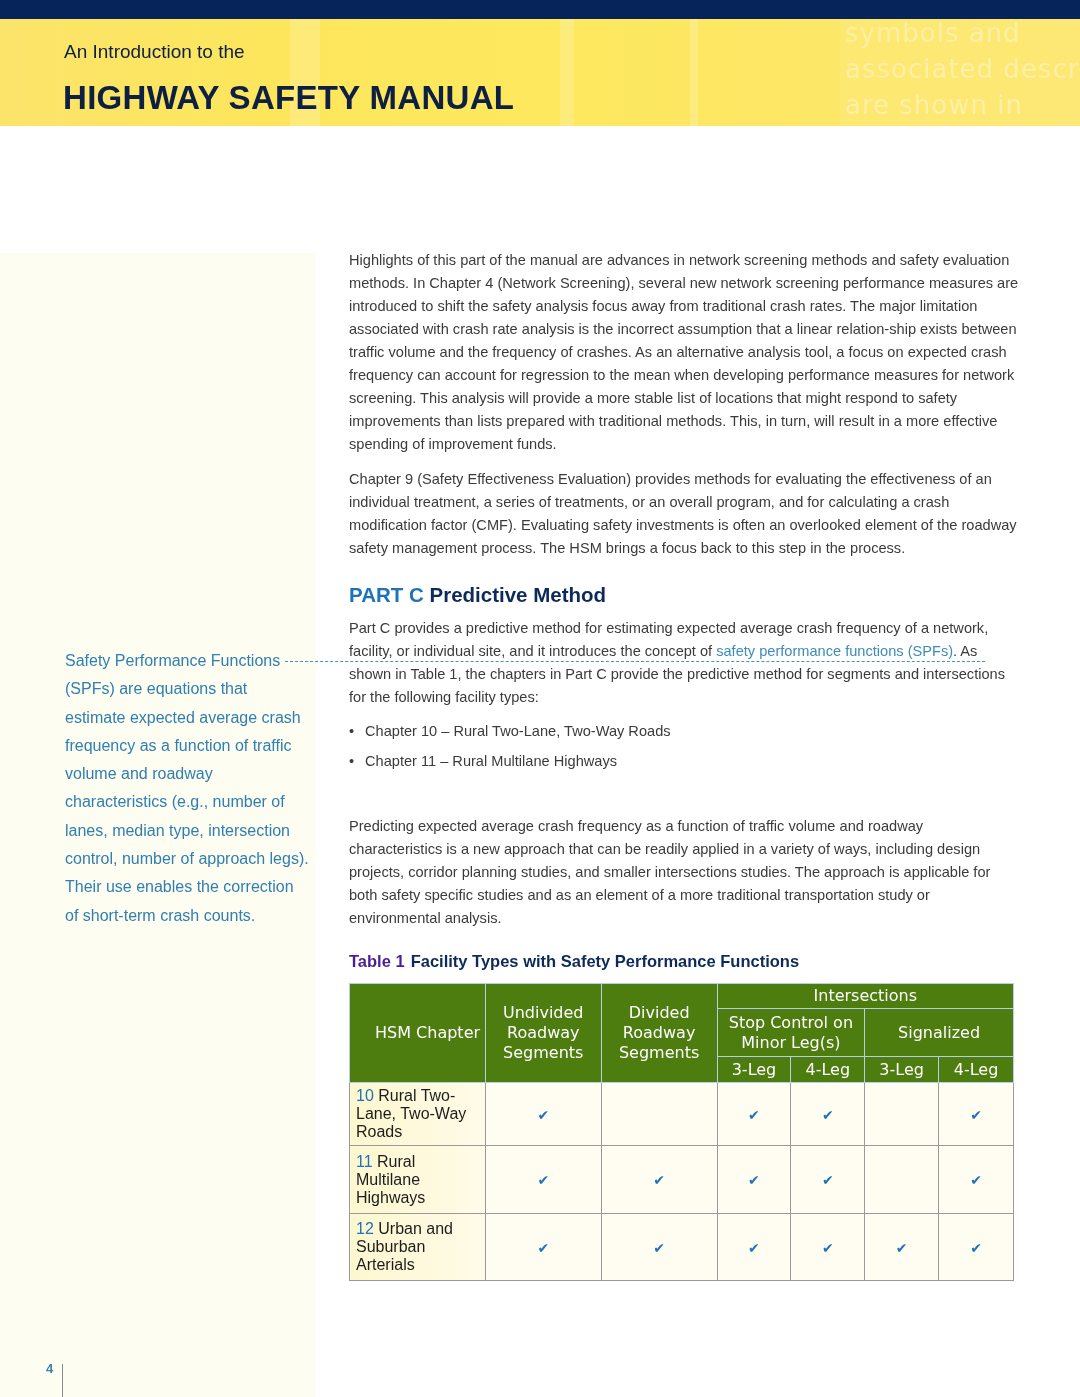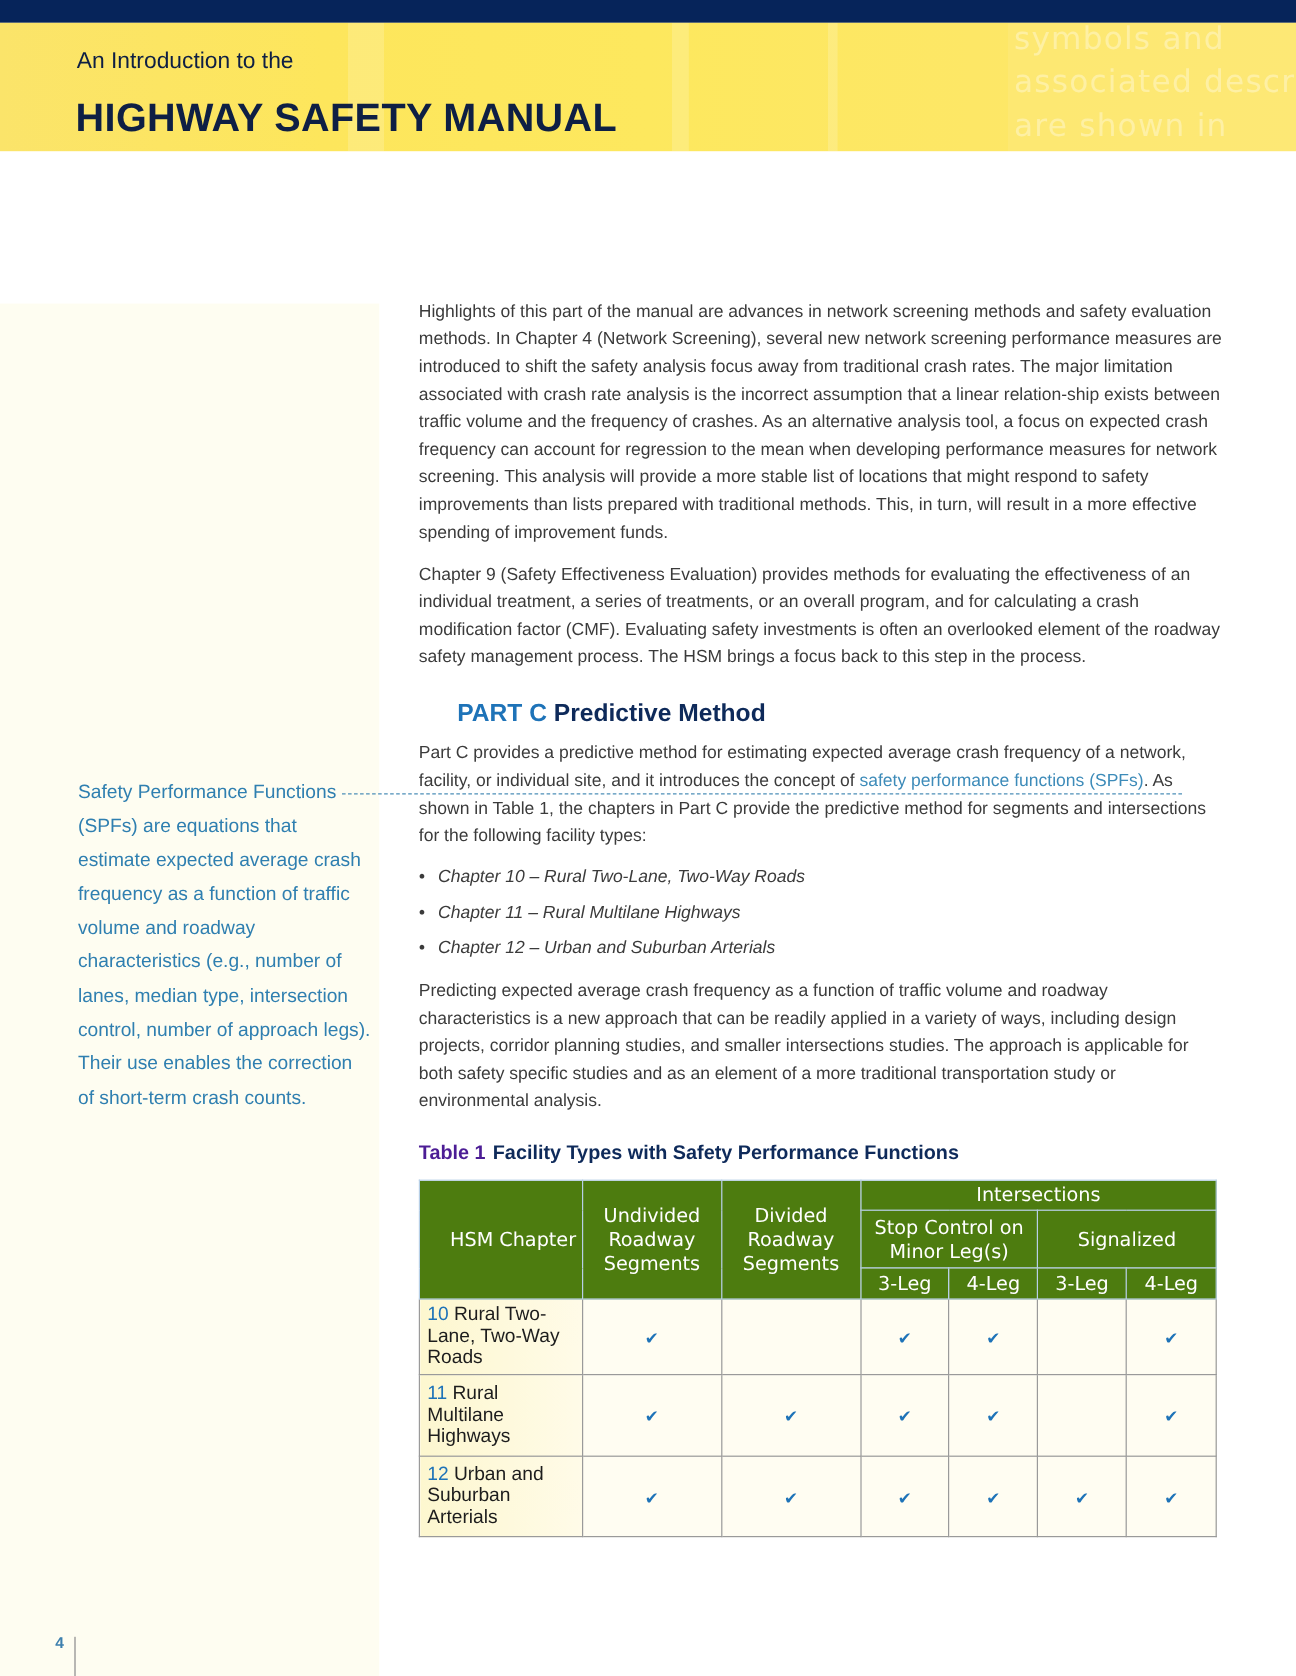--- a/index.html
+++ b/index.html
@@ -16,25 +16,25 @@
   .banner .title { position: absolute; left: 63px; top: 60px; font-size: 33px; font-weight: bold; color: #0e1f44; letter-spacing: 0.3px; }
 
   .sidebar-bg { position: absolute; left: 0; top: 253px; width: 316px; height: 1144px; background: #fefdf1; }
   .sidenote { position: absolute; left: 65px; top: 647px; width: 245px; font-size: 16px; line-height: 28.3px; color: #2f7fb0; }
   .leader { position: absolute; left: 285px; top: 661px; width: 700px; border-top: 1.3px dashed #4d8fb8; }
 
   .main { position: absolute; left: 349px; width: 670px; font-size: 14.6px; line-height: 23px; color: #3b3b3b; }
   .p1 { top: 249px; }
   .p2 { top: 468px; }
   .part-heading { position: absolute; left: 349px; top: 583px; font-size: 20.5px; font-weight: bold; color: #0e2a5a; }
-  .part-heading .part-label { color: #1e73b8; margin-left: 32px; }
+  .part-heading .part-label { color: #1e73b8; }
   .p3 { top: 617px; }
   .p3 .link { color: #3d8bb9; }
   .bullets { position: absolute; left: 349px; top: 720px; width: 670px; font-size: 14.6px; color: #3b3b3b; }
-  .bullets li { list-style: none; height: 29.5px; line-height: 23px; font-style: italic; }
+  .bullets li { list-style: none; height: 29.5px; line-height: 23px; }
   .bullets li .dot { display: inline-block; width: 16px; }
   .p4 { top: 815px; }
 
   .table-caption { position: absolute; left: 349px; top: 952px; font-size: 16.5px; font-weight: bold; color: #0e2a5a; }
   .table-caption .tnum { color: #4c1d95; margin-right: 6px; }
 
   table.spf { position: absolute; left: 349px; top: 983px; width: 665px; border-collapse: collapse; font-family: "DejaVu Sans", sans-serif; }
   table.spf th { background: #4d7c0f; color: #ffffff; font-weight: normal; font-size: 16px; line-height: 20px;
     border: 1.5px solid #b7cfe6; text-align: center; padding: 0 2px; }
   table.spf td { border: 1.5px solid #9a9a9a; background: #fffdf2; text-align: center; }
@@ -72,21 +72,20 @@
 <h2 class="part-heading">
   <span class="part-label">PART C</span>
   <span>Predictive Method</span>
 </h2>
 
 <p class="main p3"><span>Part C provides a predictive method for estimating expected average crash frequency of a network, facility, or individual site, and it introduces the concept of </span><span class="link">safety performance functions (SPFs)</span><span>. As shown in Table 1, the chapters in Part C provide the predictive method for segments and intersections for the following facility types:</span></p>
 
 <ul class="bullets">
   <li><span class="dot">•</span><span>Chapter 10 – Rural Two-Lane, Two-Way Roads</span></li>
   <li><span class="dot">•</span><span>Chapter 11 – Rural Multilane Highways</span></li>
-  <li><span class="dot">•</span><span>Chapter 12 – Urban and Suburban Arterials</span></li>
 </ul>
 
 <p class="main p4">Predicting expected average crash frequency as a function of traffic volume and roadway characteristics is a new approach that can be readily applied in a variety of ways, including design projects, corridor planning studies, and smaller intersections studies. The approach is applicable for both safety specific studies and as an element of a more traditional transportation study or environmental analysis.</p>
 
 <div class="table-caption">
   <span class="tnum">Table 1</span><span>Facility Types with Safety Performance Functions</span>
 </div>
 
 <table class="spf">
   <colgroup>

